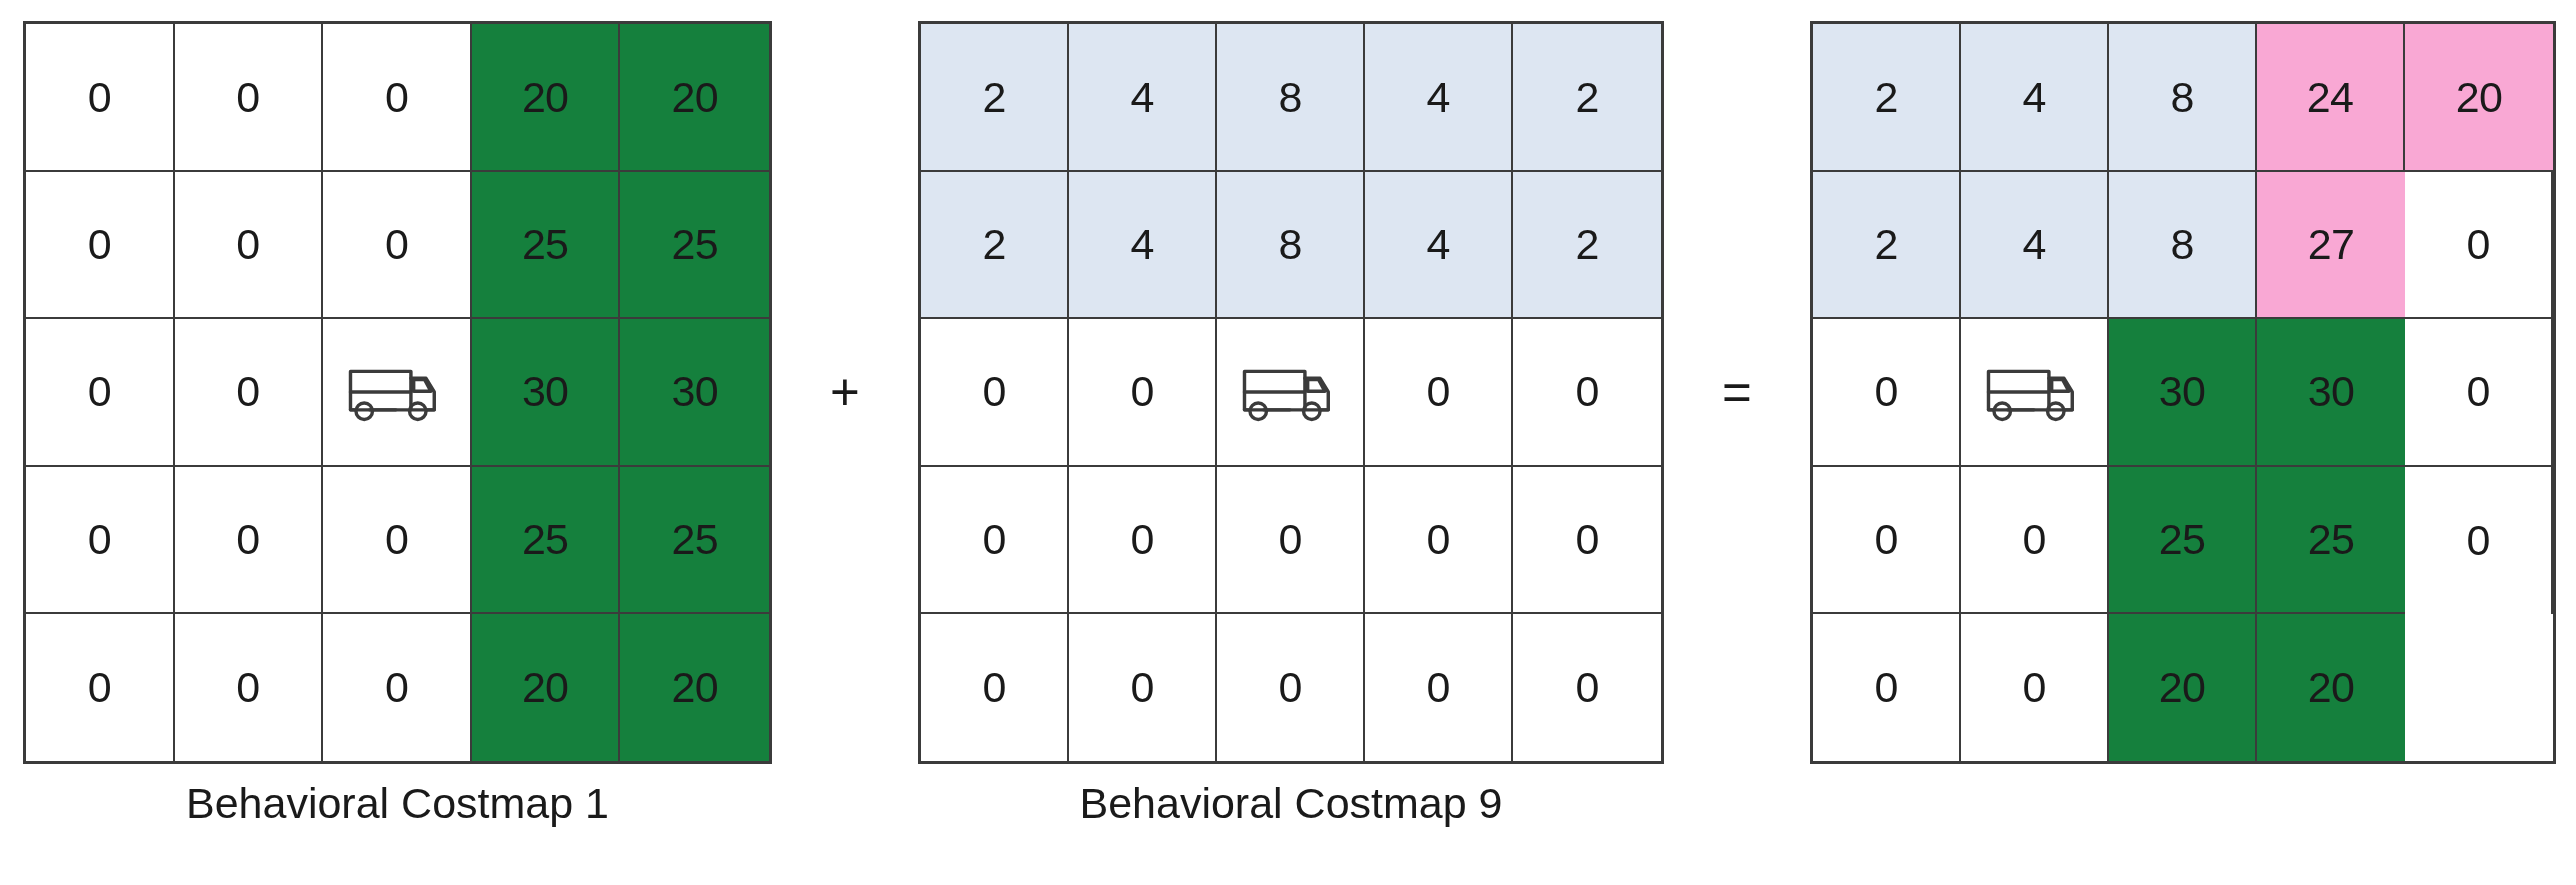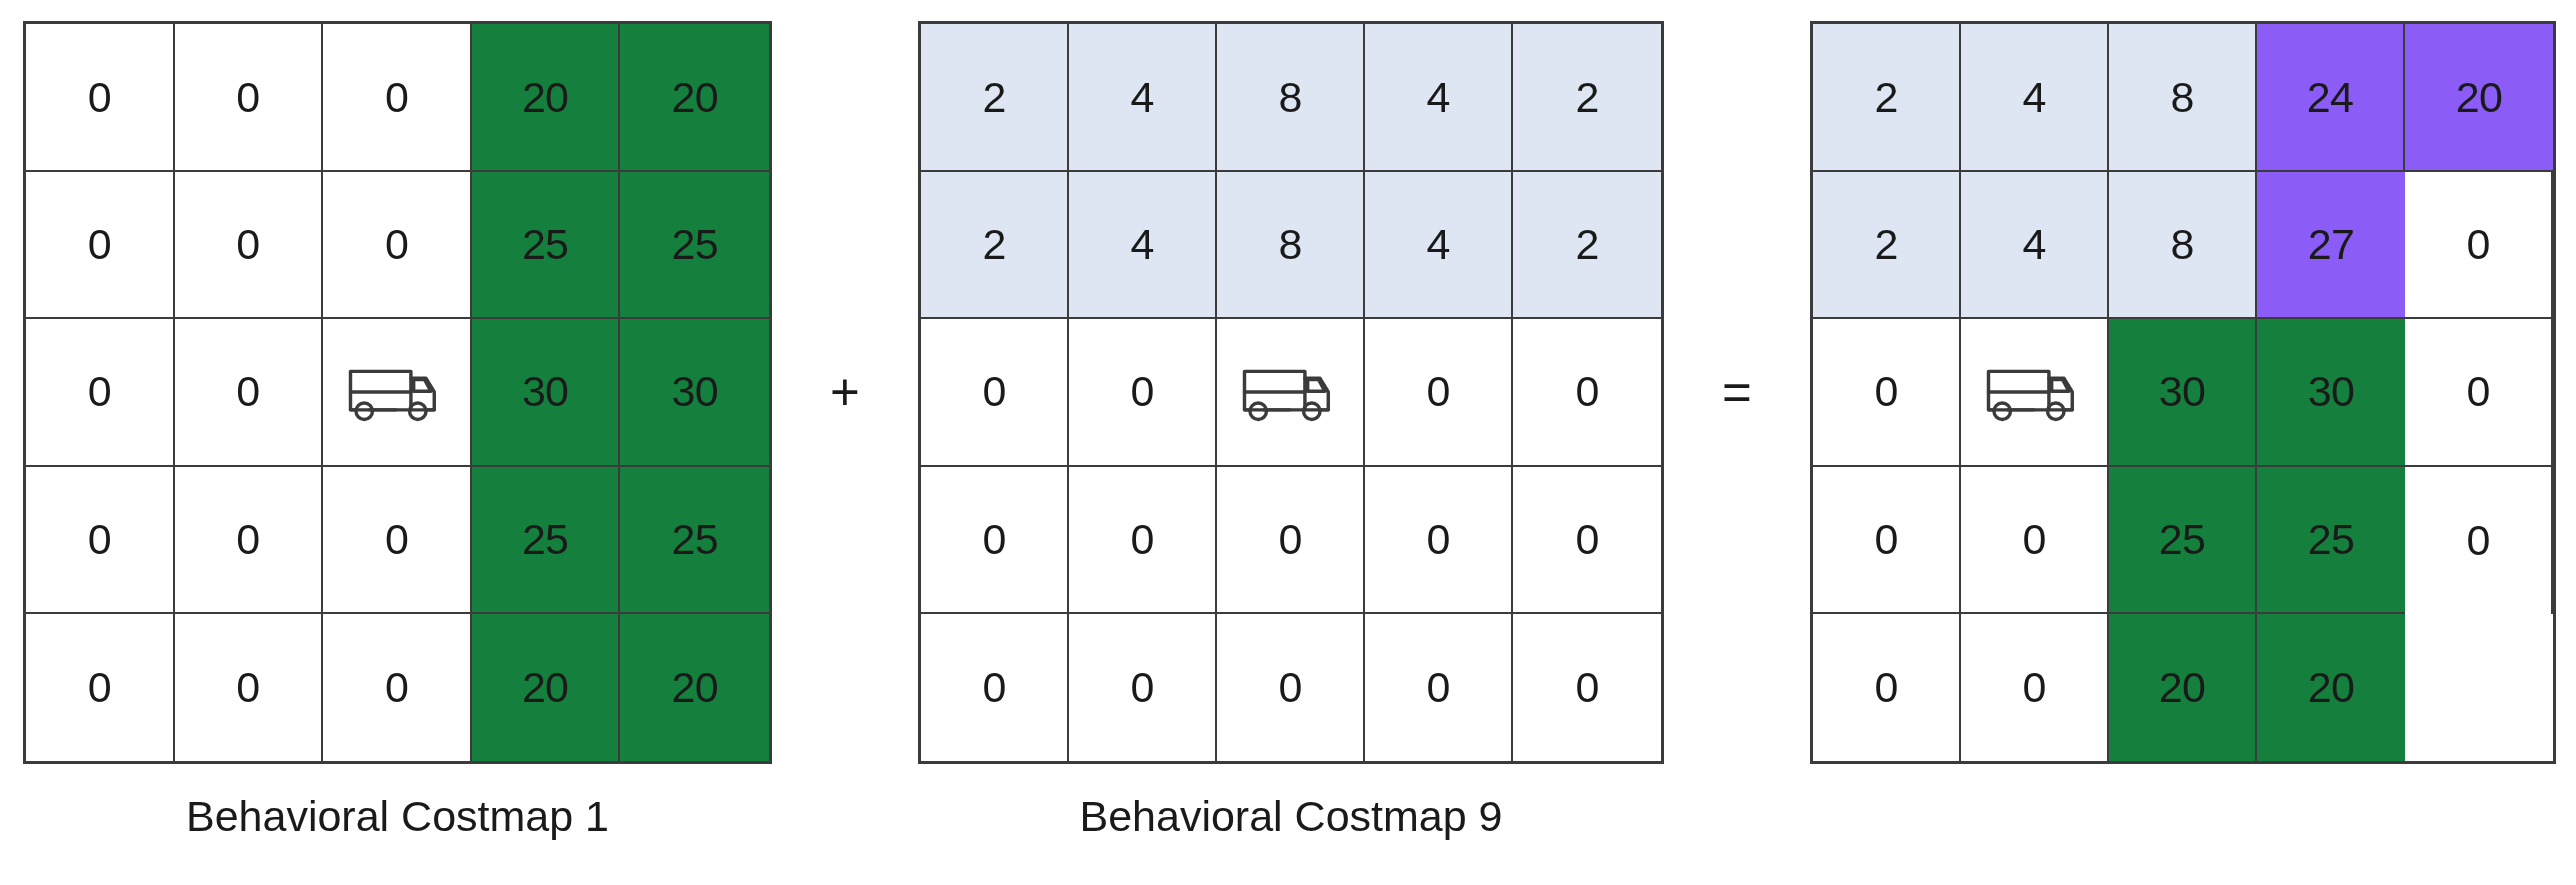--- a/index.html
+++ b/index.html
@@ -65,31 +65,31 @@
     font-family: "Liberation Sans", sans-serif;
     letter-spacing: -0.7px;
     position: relative;
   }
   .cell.col-last { border-right: none; }
   .cell.row-last { border-bottom: none; }
 
   .cell.bg-white  { background: #ffffff; }
   .cell.bg-yellow { background: #15803d; }
   .cell.bg-blue   { background: #dde6f2; }
-  .cell.bg-green  { background: #8b5cf6; }
+  .cell.bg-green  { background: #f9a8d4; }
 
   .truck-wrap {
     width: 103px;
     height: 66px;
     display: block;
   }
   .truck-wrap svg { display: block; width: 100%; height: 100%; }
 
   .caption {
-    margin-top: 28px;
+    margin-top: 15px;
     font-size: 43px;
     color: #1a1a1a;
     font-family: "Liberation Sans", sans-serif;
     white-space: nowrap;
     text-align: center;
   }
 
   .operator {
     font-size: 51px;
     color: #1a1a1a;

